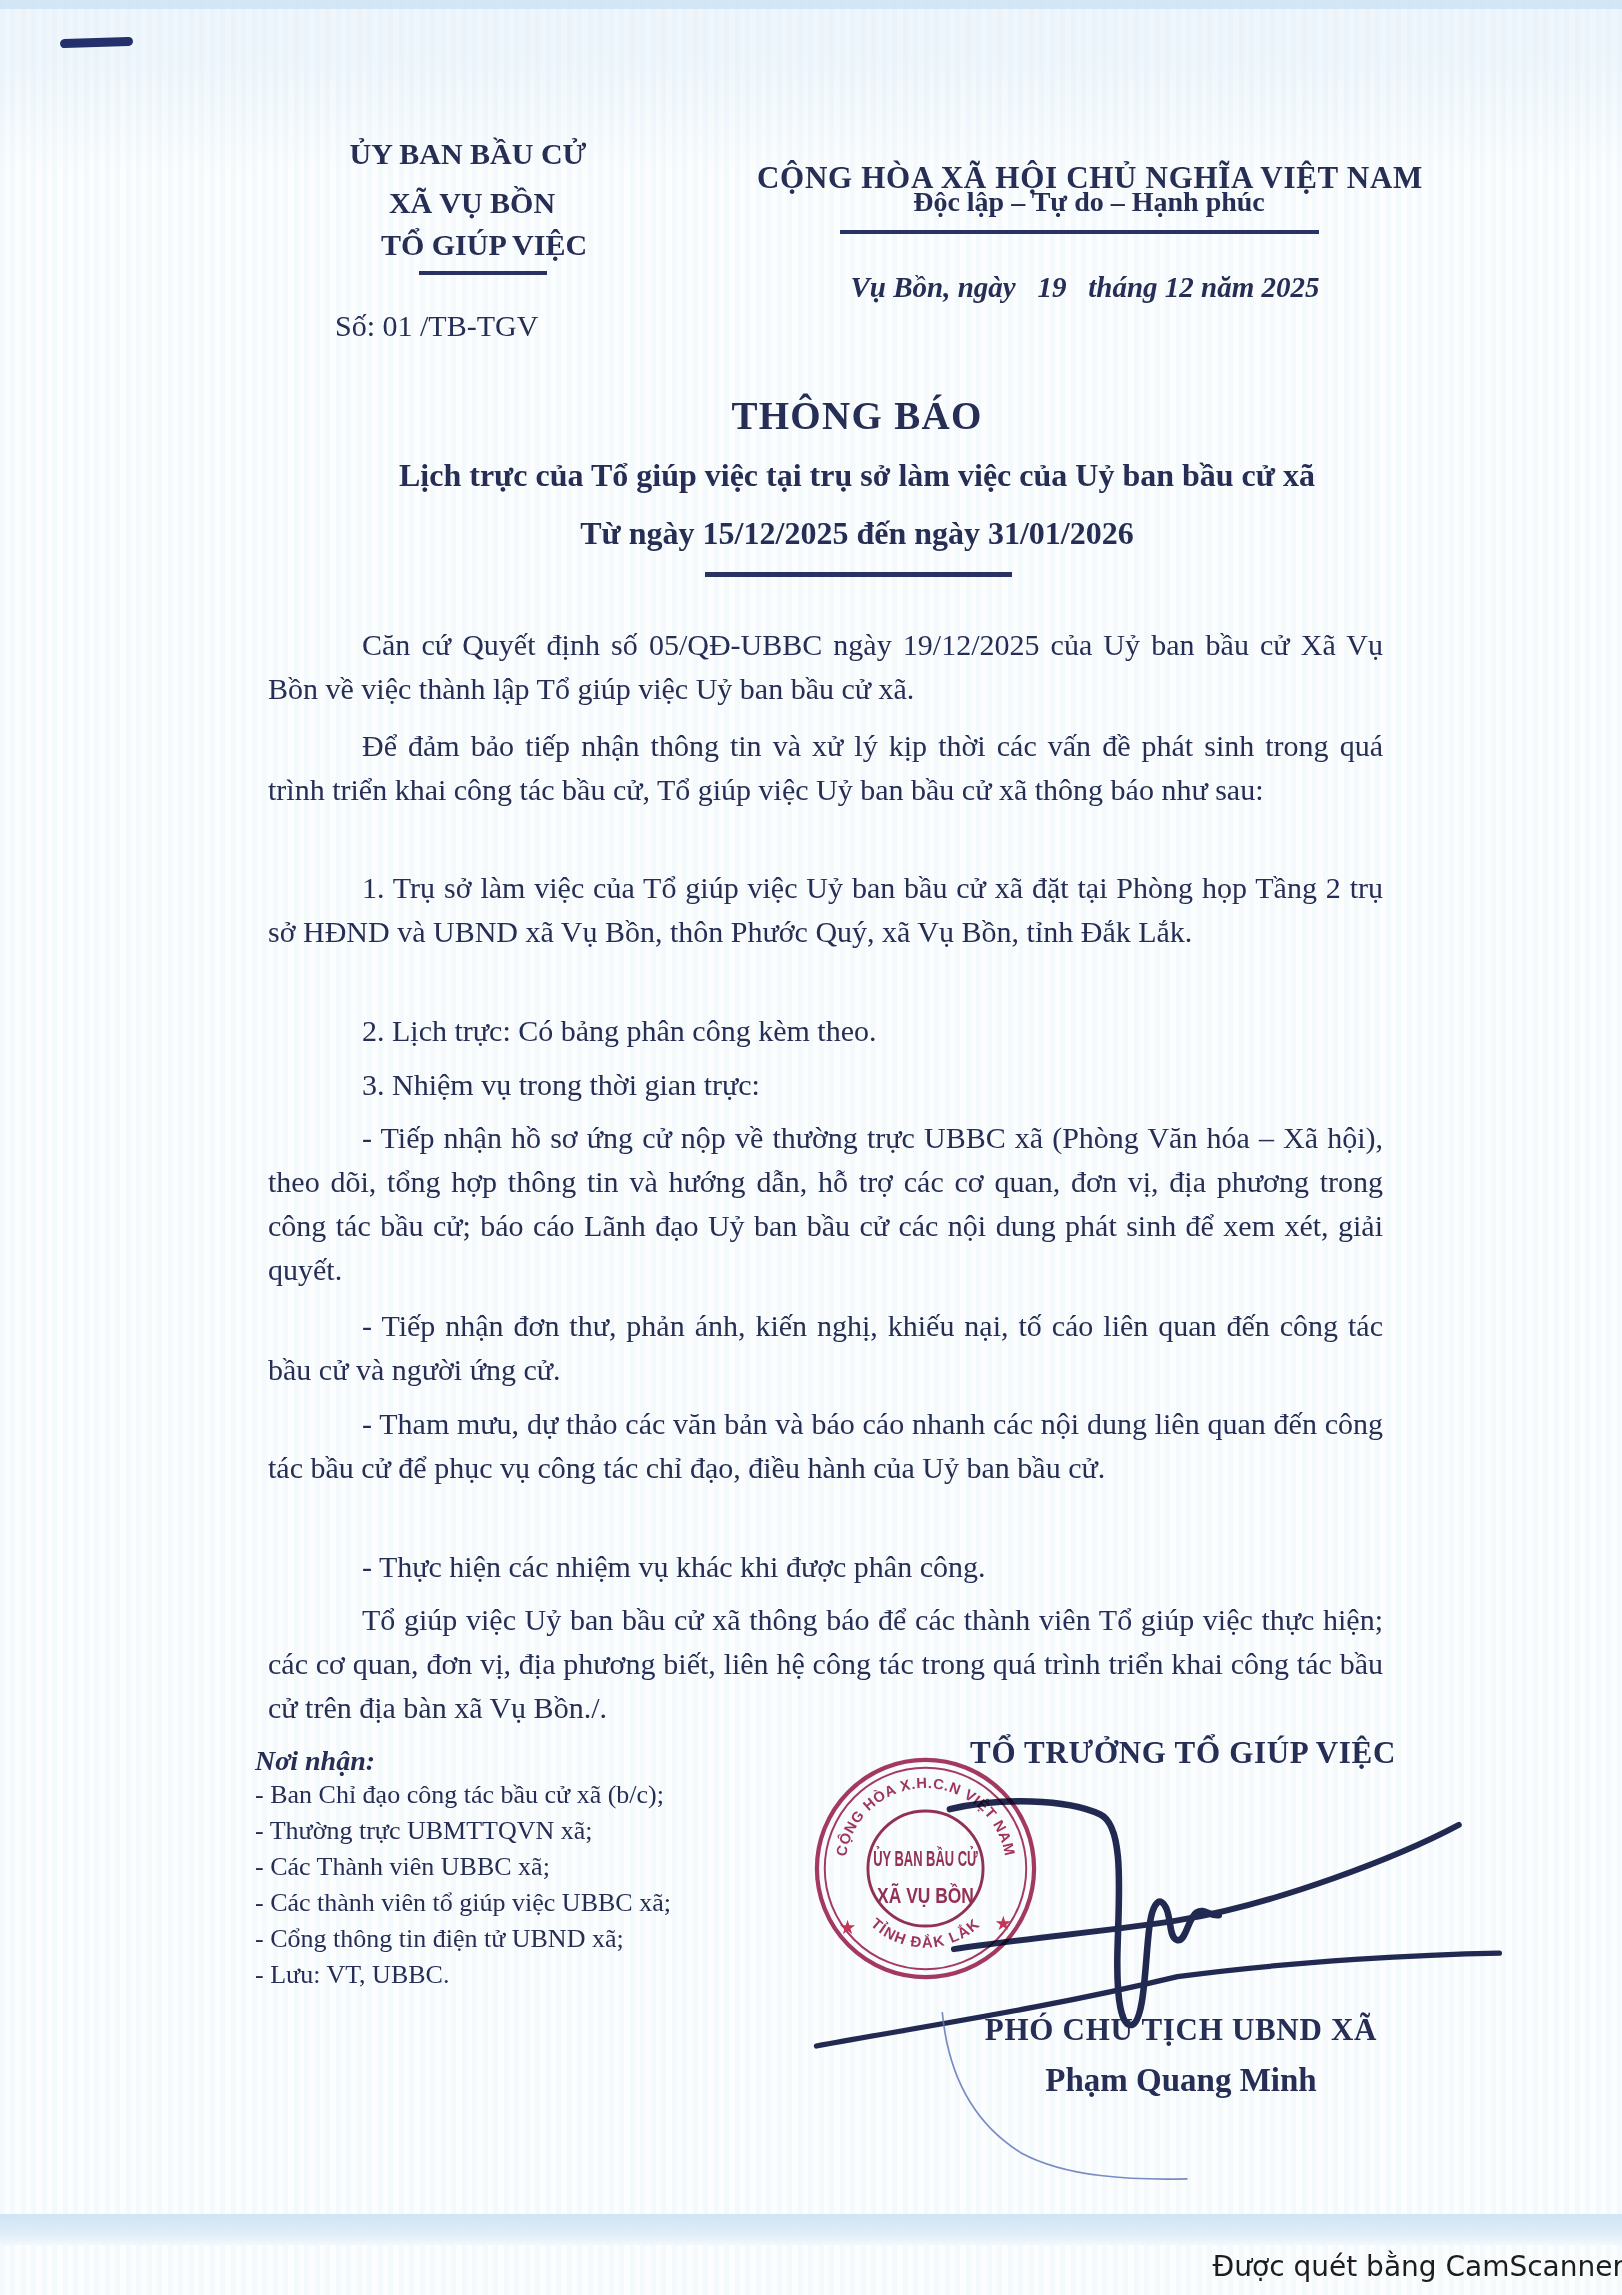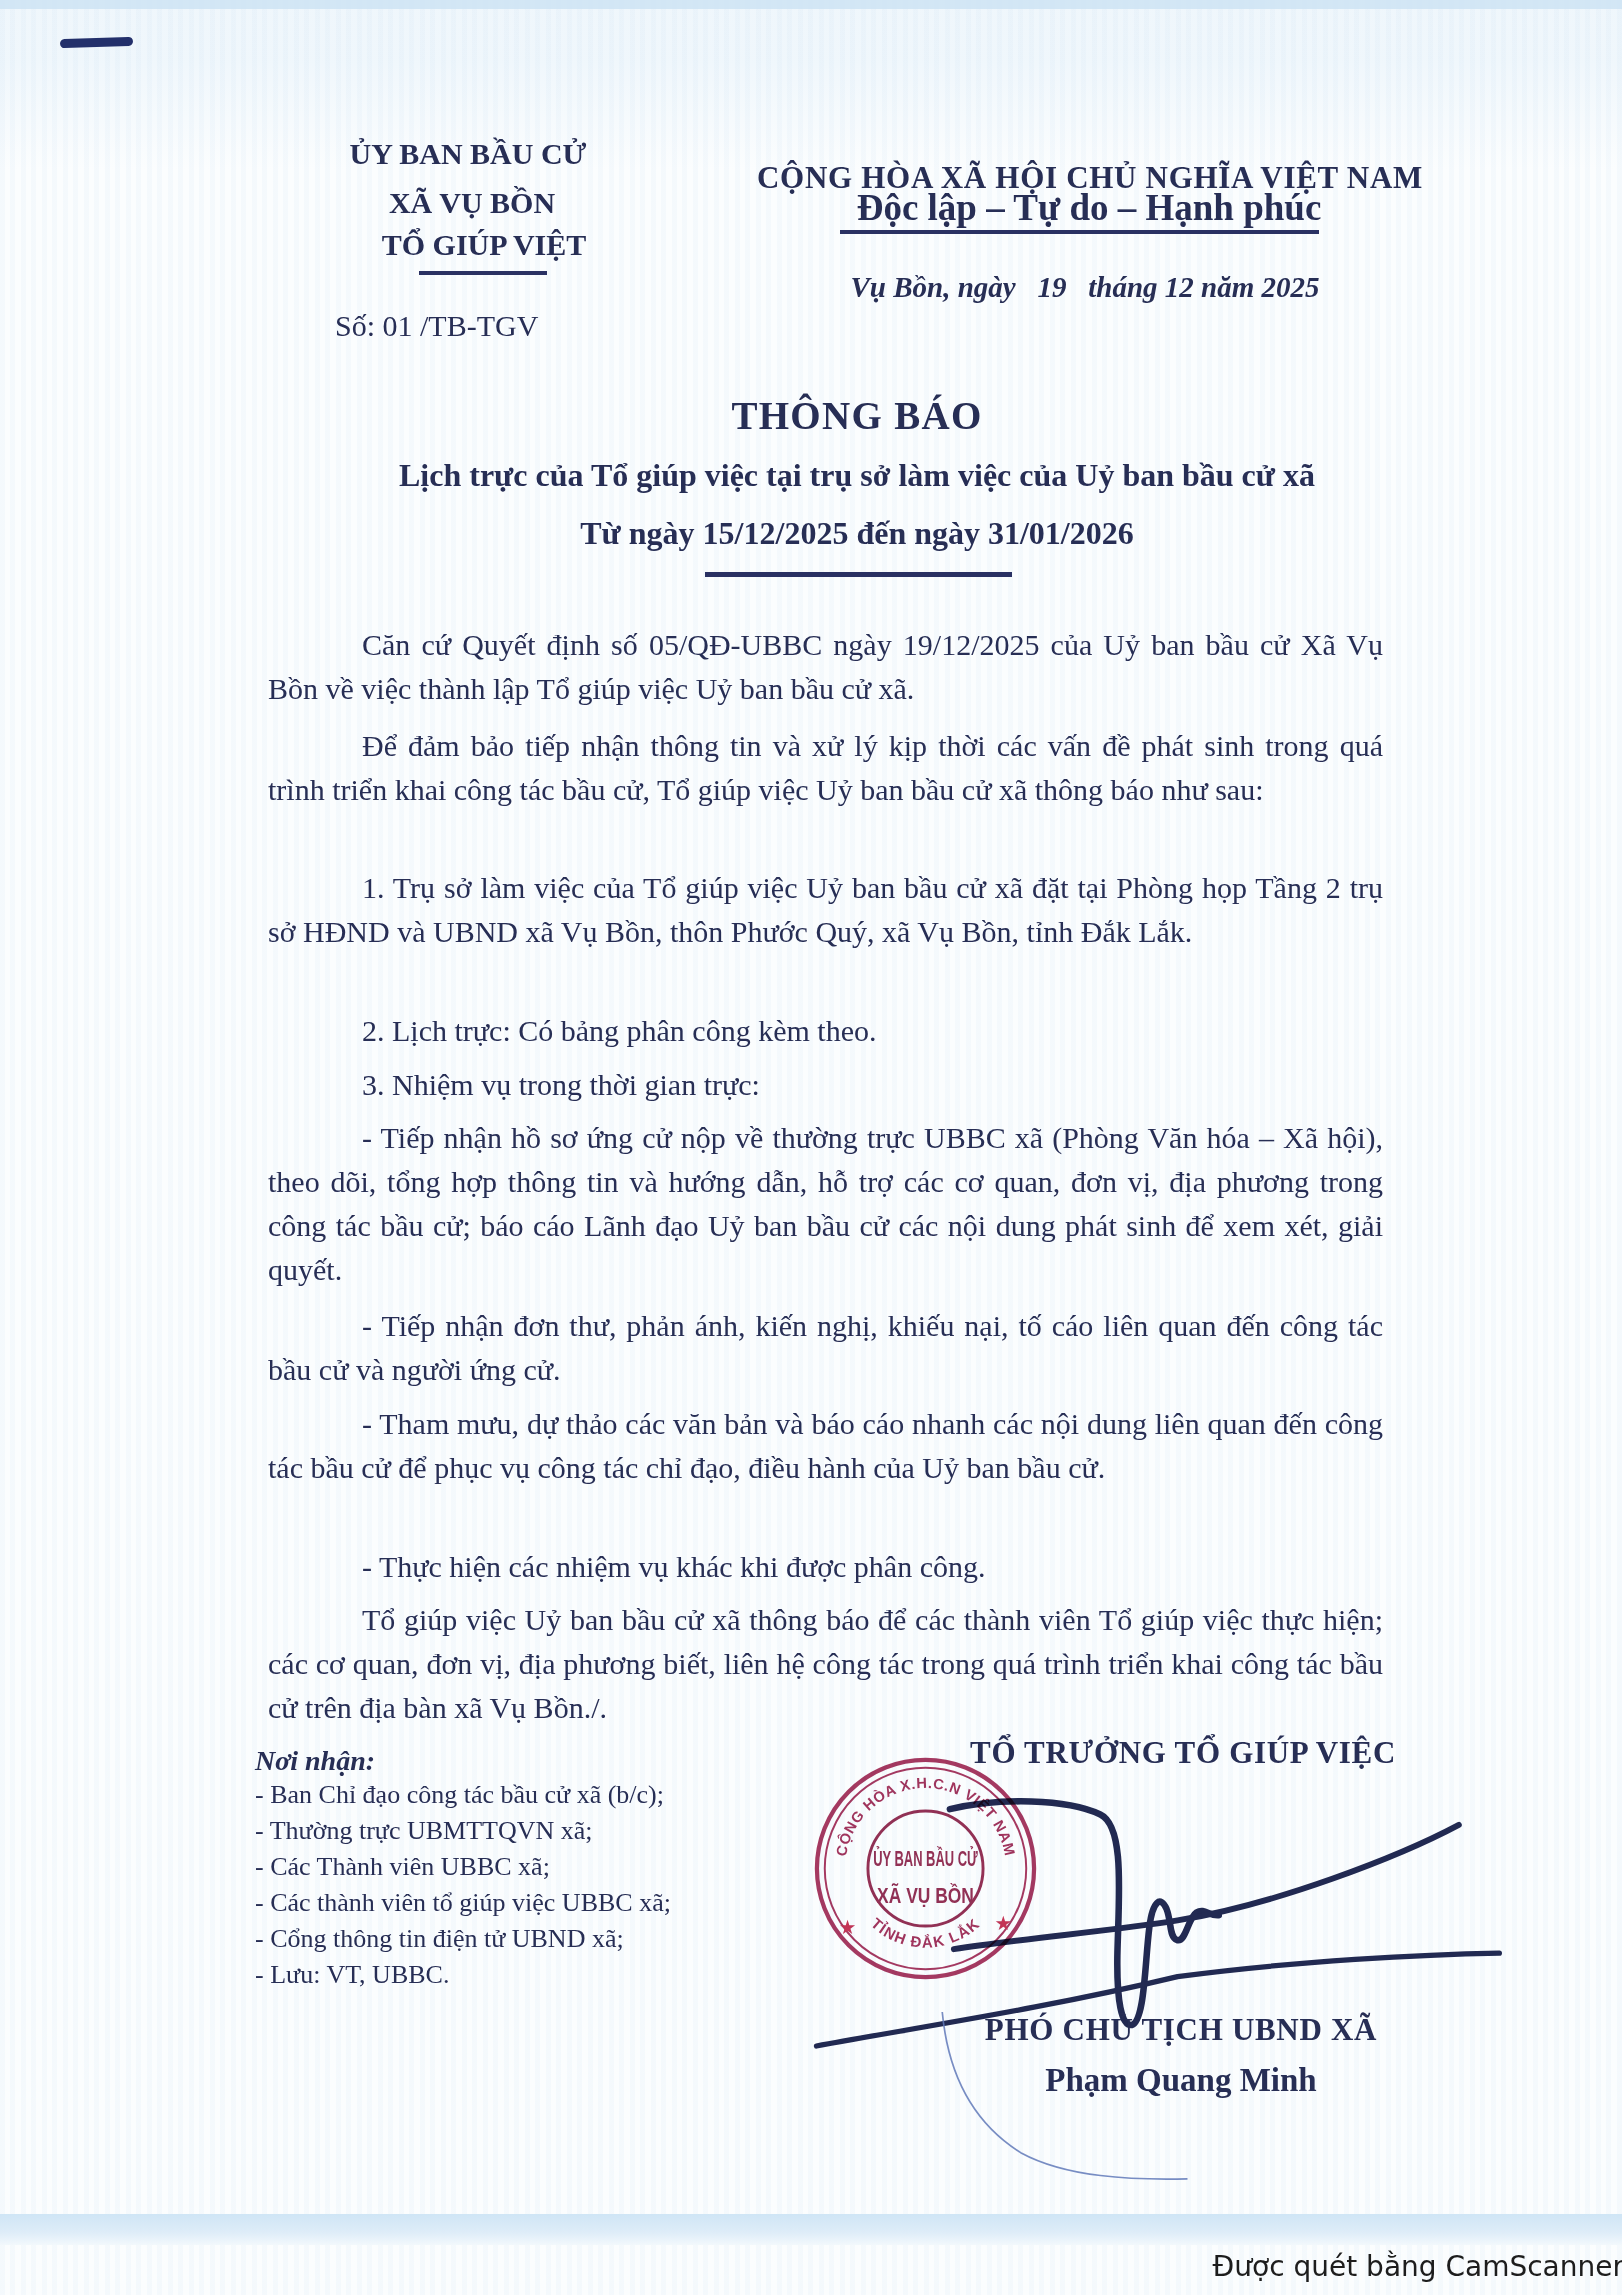--- a/index.html
+++ b/index.html
@@ -23,21 +23,21 @@
     left:0;top:2214px;width:1622px;height:31px;
     background:linear-gradient(180deg,#cde4f5 0%,#ddecf8 60%,#f2f8fc 100%);opacity:.95;
   }
   .corner-dash{
     left:60px;top:38px;width:73px;height:8.5px;border-radius:4.6px;
     background:#23306b;transform:rotate(-2deg);
   }
   .hline{background:#2a3163;}
   .org-line{font-size:30px;font-weight:700;}
   .rep1{font-size:31px;font-weight:700;letter-spacing:0.7px;margin-top:24px;}
-  .rep2{font-size:37px;font-weight:700;}
+  .rep2{font-size:28px;font-weight:700;}
   .dateline{font-size:29px;font-weight:700;font-style:italic;white-space:pre;}
   .soline{font-size:30px;}
   .doc-title{font-size:39px;font-weight:700;letter-spacing:1.3px;}
   .doc-sub{font-size:32px;font-weight:700;}
   .para{
     left:252px;width:1115px;font-size:30px;line-height:44px;
     text-align:justify;text-indent:94px;margin:16px;
   }
   .recip-label{font-size:28px;font-weight:700;font-style:italic;}
   .recip-item{font-size:26px;line-height:36px;white-space:nowrap;}
@@ -57,21 +57,21 @@
 
 <div id="page">
 
   <div class="abs scan-stripes"></div>
   <div class="abs band-top"></div>
   <div class="abs band-bottom"></div>
   <div class="abs corner-dash"></div>
 
   <div class="abs org-line ctr" style="left:468px;top:137px;">ỦY BAN BẦU CỬ</div>
   <div class="abs org-line ctr" style="left:472px;top:186px;">XÃ VỤ BỒN</div>
-  <div class="abs org-line ctr" style="left:484px;top:228px;">TỔ GIÚP VIỆT</div>
+  <div class="abs org-line ctr" style="left:484px;top:228px;">TỔ GIÚP VIỆC</div>
   <div class="abs hline" style="left:419px;top:271px;width:128px;height:3.9px;"></div>
   <div class="abs soline" style="left:335px;top:309px;text-align:center;">Số: 01 /TB-TGV</div>
 
   <div class="abs rep1 ctr" style="left:1090px;top:136px;">CỘNG HÒA XÃ HỘI CHỦ NGHĨA VIỆT NAM</div>
   <div class="abs rep2 ctr" style="left:1089px;top:186px;">Độc lập – Tự do – Hạnh phúc</div>
   <div class="abs hline" style="left:840px;top:230px;width:479px;height:3.9px;"></div>
   <div class="abs dateline ctr" style="left:1085px;top:271px;">Vụ Bồn, ngày   19   tháng 12 năm 2025</div>
 
   <div class="abs doc-title ctr" style="left:857px;top:393px;">THÔNG BÁO</div>
   <div class="abs doc-sub ctr" style="left:857px;top:457px;">Lịch trực của Tổ giúp việc tại trụ sở làm việc của Uỷ ban bầu cử xã</div>

